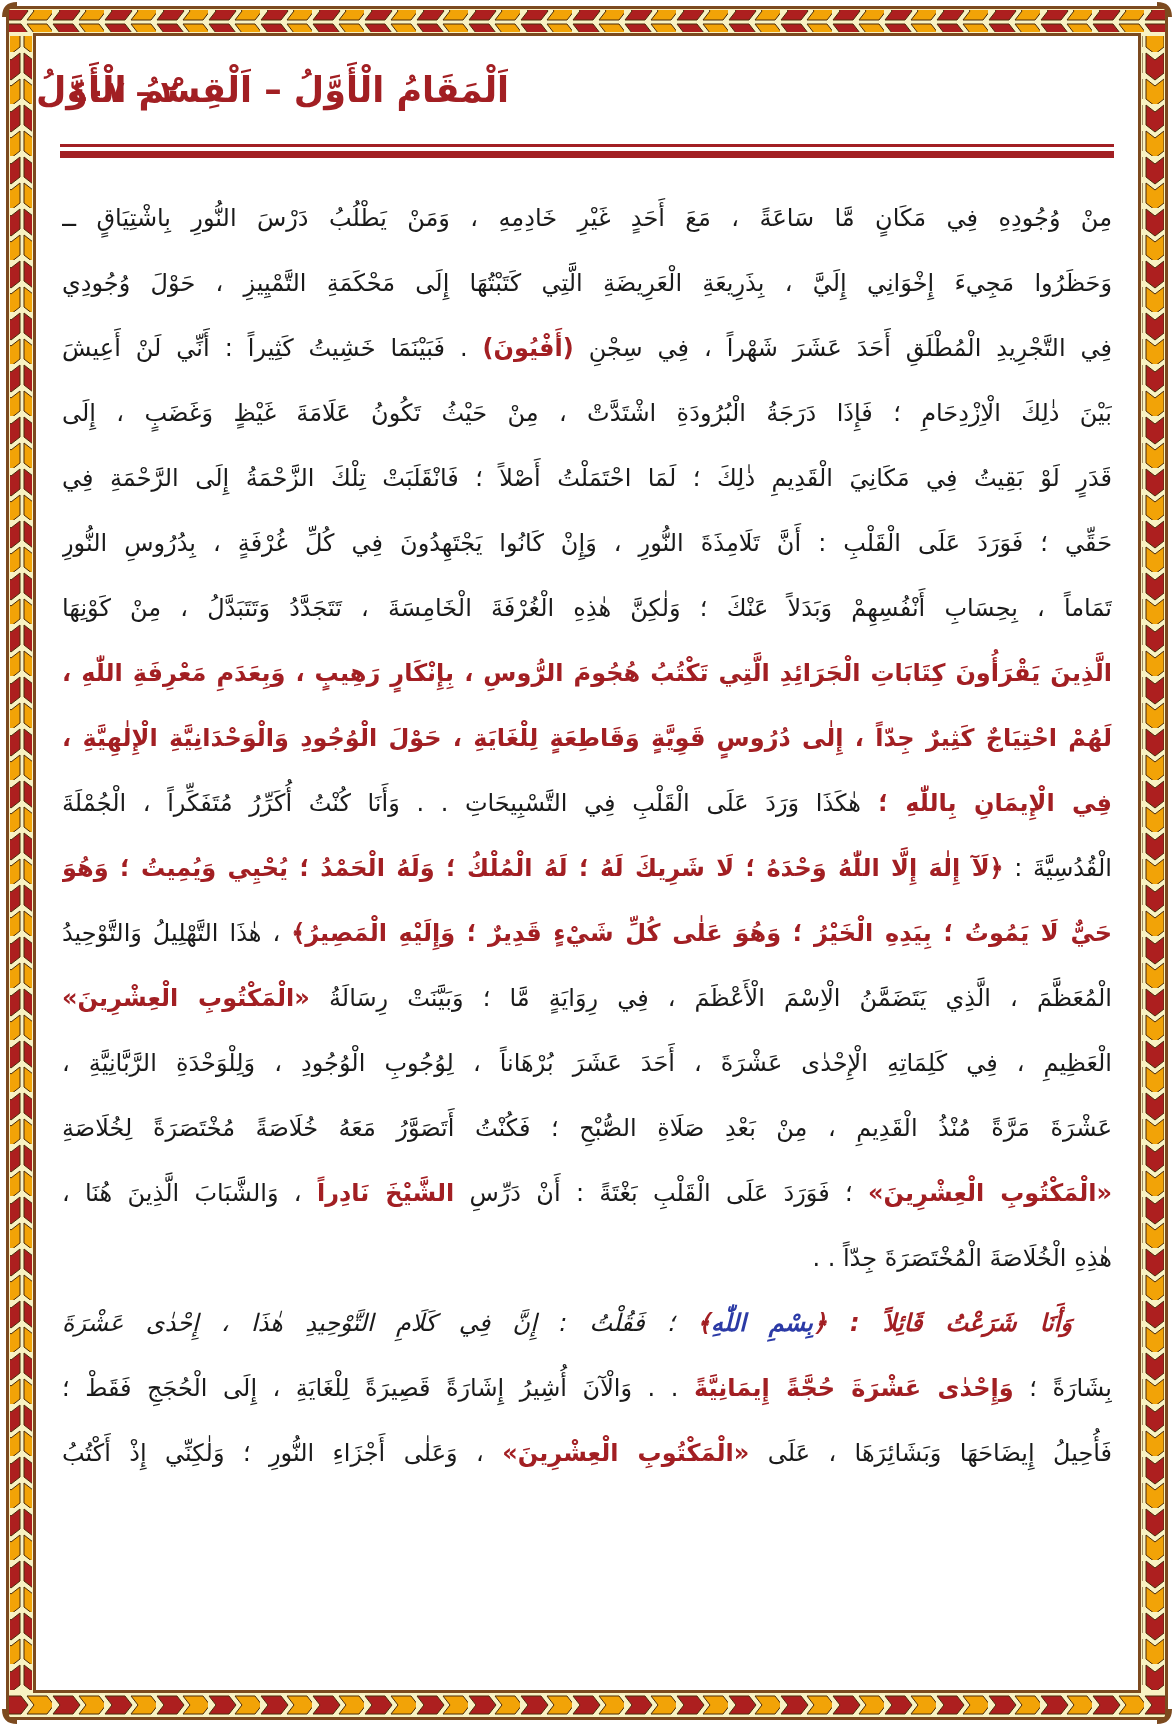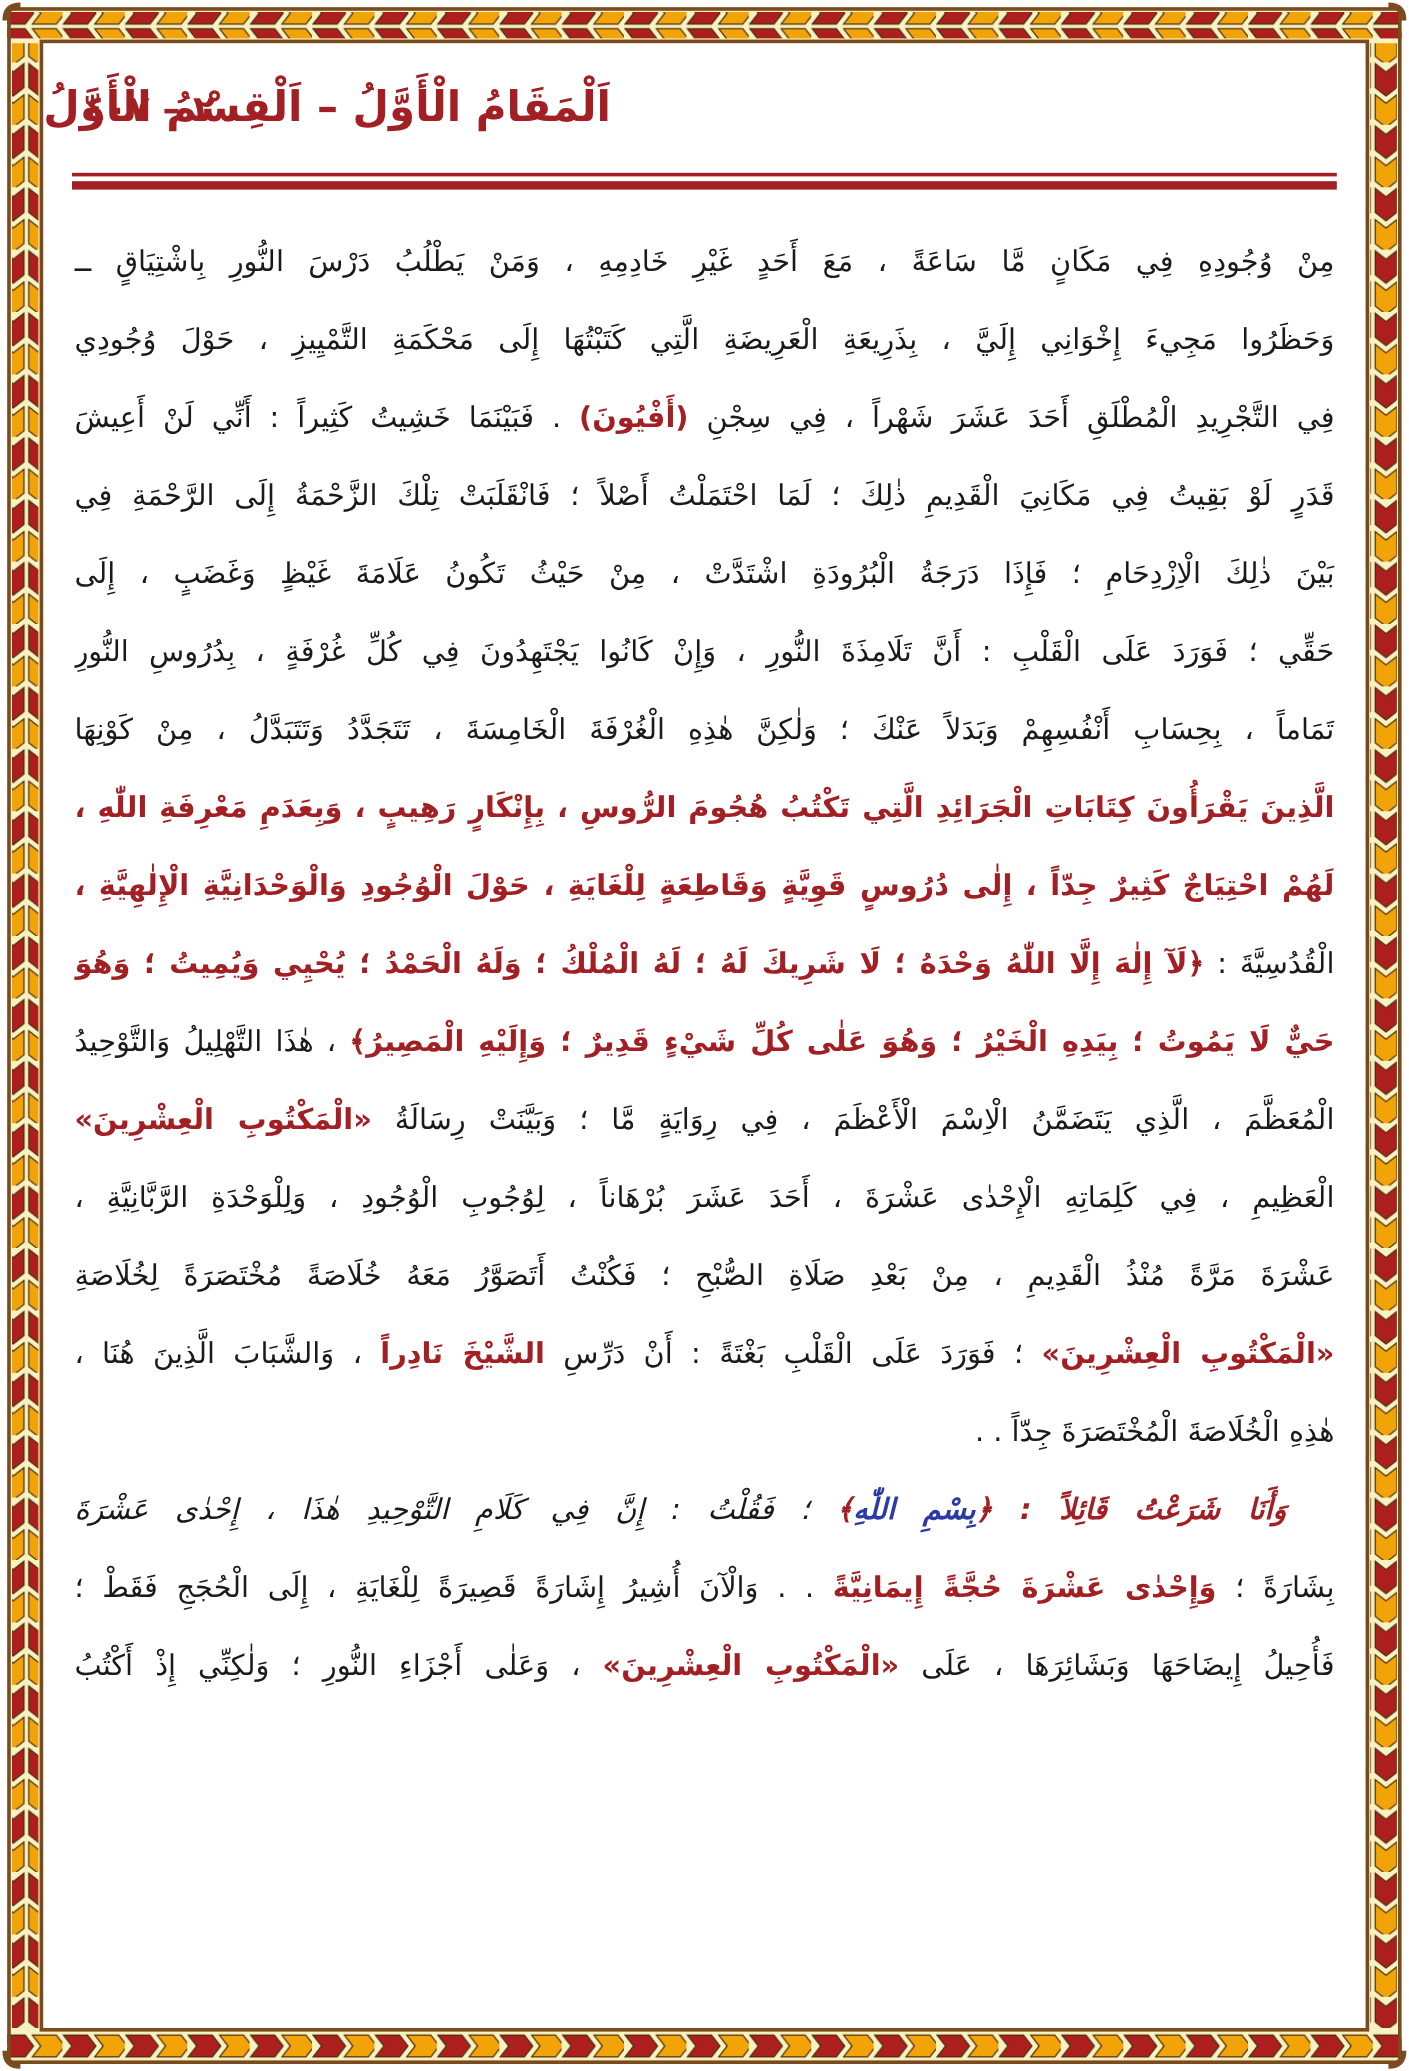--- a/index.html
+++ b/index.html
@@ -130,26 +130,27 @@
 
   <div class="rules">
     <div class="rule-thin"></div>
     <div class="rule-thick"></div>
   </div>
 
   <div class="body-text">
       <div class="line"><span class="k">مِنْ وُجُودِهِ فِي مَكَانٍ مَّا سَاعَةً ، مَعَ أَحَدٍ غَيْرِ خَادِمِهِ ، وَمَنْ يَطْلُبُ دَرْسَ النُّورِ بِاشْتِيَاقٍ ــ</span></div>
       <div class="line"><span class="k">وَحَظَرُوا مَجِيءَ إِخْوَانِي إِلَيَّ ، بِذَرِيعَةِ الْعَرِيضَةِ الَّتِي كَتَبْتُهَا إِلَى مَحْكَمَةِ التَّمْيِيزِ ، حَوْلَ وُجُودِي</span></div>
       <div class="line"><span class="k">فِي التَّجْرِيدِ الْمُطْلَقِ أَحَدَ عَشَرَ شَهْراً ، فِي سِجْنِ </span><span class="r">(أَفْيُونَ)</span><span class="k"> . فَبَيْنَمَا خَشِيتُ كَثِيراً : أَنِّي لَنْ أَعِيشَ</span></div>
+      <div class="line"><span class="k">بَيْنَ ذٰلِكَ الْاِزْدِحَامِ ؛ فَإِذَا دَرَجَةُ الْبُرُودَةِ اشْتَدَّتْ ، مِنْ حَيْثُ تَكُونُ عَلَامَةَ غَيْظٍ وَغَضَبٍ ، إِلَى</span></div>
       <div class="line"><span class="k">قَدَرٍ لَوْ بَقِيتُ فِي مَكَانِيَ الْقَدِيمِ ذٰلِكَ ؛ لَمَا احْتَمَلْتُ أَصْلاً ؛ فَانْقَلَبَتْ تِلْكَ الزَّحْمَةُ إِلَى الرَّحْمَةِ فِي</span></div>
-      <div class="line"><span class="k">بَيْنَ ذٰلِكَ الْاِزْدِحَامِ ؛ فَإِذَا دَرَجَةُ الْبُرُودَةِ اشْتَدَّتْ ، مِنْ حَيْثُ تَكُونُ عَلَامَةَ غَيْظٍ وَغَضَبٍ ، إِلَى</span></div>
       <div class="line"><span class="k">حَقِّي ؛ فَوَرَدَ عَلَى الْقَلْبِ : أَنَّ تَلَامِذَةَ النُّورِ ، وَإِنْ كَانُوا يَجْتَهِدُونَ فِي كُلِّ غُرْفَةٍ ، بِدُرُوسِ النُّورِ</span></div>
       <div class="line"><span class="k">تَمَاماً ، بِحِسَابِ أَنْفُسِهِمْ وَبَدَلاً عَنْكَ ؛ وَلٰكِنَّ هٰذِهِ الْغُرْفَةَ الْخَامِسَةَ ، تَتَجَدَّدُ وَتَتَبَدَّلُ ، مِنْ كَوْنِهَا</span></div>
       <div class="line"><span class="r">الَّذِينَ يَقْرَأُونَ كِتَابَاتِ الْجَرَائِدِ الَّتِي تَكْتُبُ هُجُومَ الرُّوسِ ، بِإِنْكَارٍ رَهِيبٍ ، وَبِعَدَمِ مَعْرِفَةِ اللّٰهِ ،</span></div>
       <div class="line"><span class="r">لَهُمْ احْتِيَاجٌ كَثِيرٌ جِدّاً ، إِلٰى دُرُوسٍ قَوِيَّةٍ وَقَاطِعَةٍ لِلْغَايَةِ ، حَوْلَ الْوُجُودِ وَالْوَحْدَانِيَّةِ الْإِلٰهِيَّةِ ،</span></div>
+      <div class="line"><span class="r">فِي الْإِيمَانِ بِاللّٰهِ ؛ </span><span class="k">هٰكَذَا وَرَدَ عَلَى الْقَلْبِ فِي التَّسْبِيحَاتِ . . وَأَنَا كُنْتُ أُكَرِّرُ مُتَفَكِّراً ، الْجُمْلَةَ</span></div>
       <div class="line"><span class="k">الْقُدُسِيَّةَ : </span><span class="r">﴿لَآ إِلٰهَ إِلَّا اللّٰهُ وَحْدَهُ ؛ لَا شَرِيكَ لَهُ ؛ لَهُ الْمُلْكُ ؛ وَلَهُ الْحَمْدُ ؛ يُحْيِي وَيُمِيتُ ؛ وَهُوَ</span></div>
       <div class="line"><span class="r">حَيٌّ لَا يَمُوتُ ؛ بِيَدِهِ الْخَيْرُ ؛ وَهُوَ عَلٰى كُلِّ شَيْءٍ قَدِيرٌ ؛ وَإِلَيْهِ الْمَصِيرُ﴾</span><span class="k"> ، هٰذَا التَّهْلِيلُ وَالتَّوْحِيدُ</span></div>
       <div class="line"><span class="k">الْمُعَظَّمَ ، الَّذِي يَتَضَمَّنُ الْاِسْمَ الْأَعْظَمَ ، فِي رِوَايَةٍ مَّا ؛ وَبَيَّنَتْ رِسَالَةُ </span><span class="r">«الْمَكْتُوبِ الْعِشْرِينَ»</span></div>
       <div class="line"><span class="k">الْعَظِيمِ ، فِي كَلِمَاتِهِ الْإِحْدٰى عَشْرَةَ ، أَحَدَ عَشَرَ بُرْهَاناً ، لِوُجُوبِ الْوُجُودِ ، وَلِلْوَحْدَةِ الرَّبَّانِيَّةِ ،</span></div>
       <div class="line"><span class="k">عَشْرَةَ مَرَّةً مُنْذُ الْقَدِيمِ ، مِنْ بَعْدِ صَلَاةِ الصُّبْحِ ؛ فَكُنْتُ أَتَصَوَّرُ مَعَهُ خُلَاصَةً مُخْتَصَرَةً لِخُلَاصَةِ</span></div>
       <div class="line"><span class="r">«الْمَكْتُوبِ الْعِشْرِينَ»</span><span class="k"> ؛ فَوَرَدَ عَلَى الْقَلْبِ بَغْتَةً : أَنْ دَرِّسِ </span><span class="r">الشَّيْخَ نَادِراً</span><span class="k"> ، وَالشَّبَابَ الَّذِينَ هُنَا ،</span></div>
       <div class="line right"><span class="k">هٰذِهِ الْخُلَاصَةَ الْمُخْتَصَرَةَ جِدّاً . .</span></div>
       <div class="line indent"><span class="r">وَأَنَا شَرَعْتُ قَائِلاً : ﴿</span><span class="b">بِسْمِ اللّٰهِ</span><span class="r">﴾</span><span class="k"> ؛ فَقُلْتُ : إِنَّ فِي كَلَامِ التَّوْحِيدِ هٰذَا ، إِحْدٰى عَشْرَةَ</span></div>
       <div class="line"><span class="k">بِشَارَةً ؛ </span><span class="r">وَإِحْدٰى عَشْرَةَ حُجَّةً إِيمَانِيَّةً</span><span class="k"> . . وَالْآنَ أُشِيرُ إِشَارَةً قَصِيرَةً لِلْغَايَةِ ، إِلَى الْحُجَجِ فَقَطْ ؛</span></div>
       <div class="line"><span class="k">فَأُحِيلُ إِيضَاحَهَا وَبَشَائِرَهَا ، عَلَى </span><span class="r">«الْمَكْتُوبِ الْعِشْرِينَ»</span><span class="k"> ، وَعَلٰى أَجْزَاءِ النُّورِ ؛ وَلٰكِنِّي إِذْ أَكْتُبُ</span></div>

